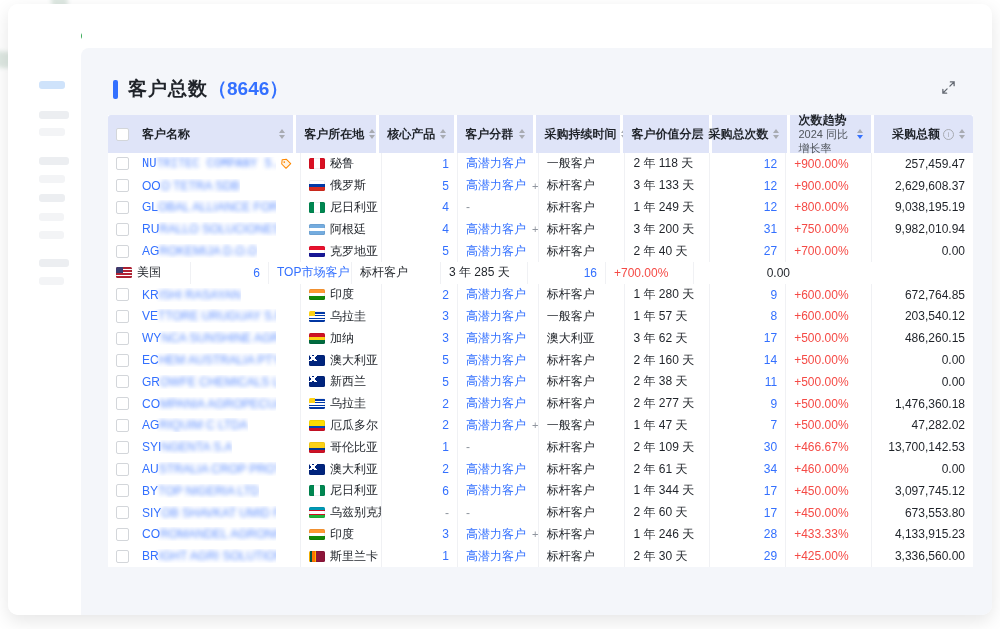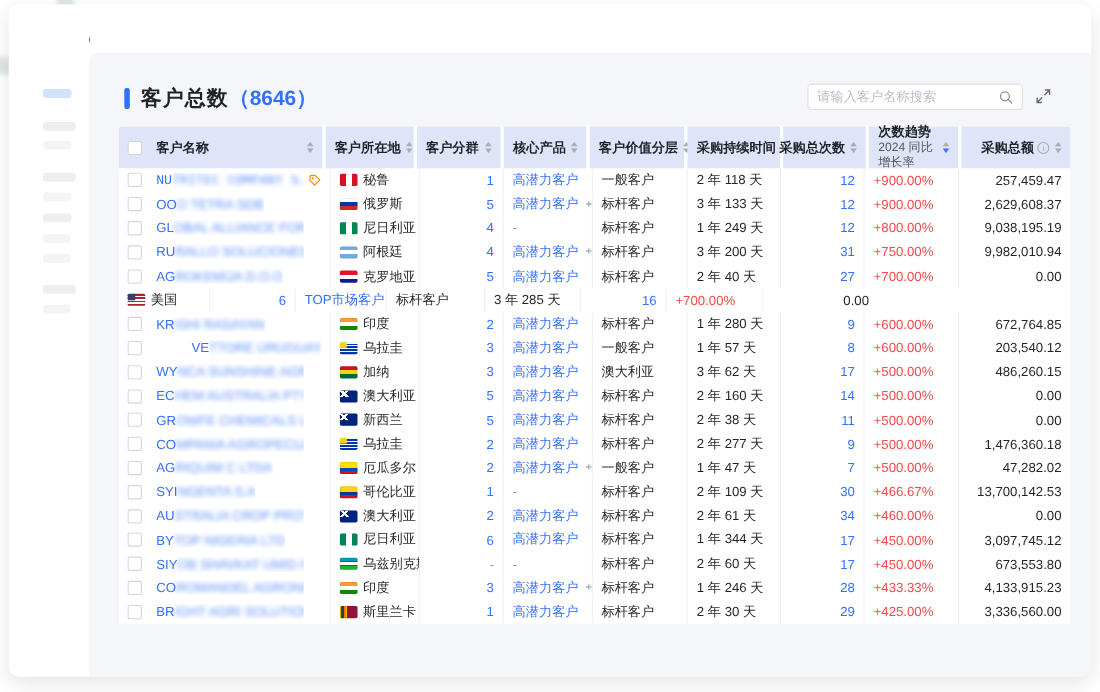--- a/index.html
+++ b/index.html
@@ -122,27 +122,20 @@
     </div>
 
   <div class="panel">
 
     <div class="page-head">
       <div class="accent-bar"></div>
       <span class="title">客户总数</span>
       <span class="title-count">（8646）</span>
     </div>
 
-    <div class="search-wrap">
-      <input type="text" placeholder="请输入客户名称搜索" style="">
-      <svg width="13" height="13" viewBox="0 0 14 14">
-        <circle cx="6" cy="6" r="4.3" fill="none" stroke="#8f959e" stroke-width="1.3"></circle>
-        <line x1="9.4" y1="9.4" x2="12.6" y2="12.6" stroke="#8f959e" stroke-width="1.3" stroke-linecap="round"></line>
-      </svg>
-    </div>
 
     <svg class="expand-btn" viewBox="0 0 16 16">
       <path d="M10 2h4v4 M14 2l-4.5 4.5 M6 14H2v-4 M2 14l4.5-4.5" fill="none" stroke="#646a73" stroke-width="1.4" stroke-linecap="round"></path>
     </svg>
 
     <div class="table">
       <div class="thead" id="thead">
           <div class="hcell between" style="width: 196px;">
             <span style="display: inline-flex; align-items: center;">
               <span class="checkbox" style="margin-right: 13px;"></span>
@@ -155,50 +148,50 @@
           </div>
           <div class="hcell between" style="width: 80px;">
             <span style="display: inline-flex; align-items: center;">
               <span class="lbl">客户所在地</span>
             </span>
             <span class="sort">
               <i class="tri up"></i>
               <i class="tri down"></i>
             </span>
           </div>
+          <div class="hcell right" style="width: 75px;">
+            <span style="display: inline-flex; align-items: center;">
+              <span class="lbl">核心产品</span>
+            </span>
+            <span class="sort">
+              <i class="tri up"></i>
+              <i class="tri down"></i>
+            </span>
+          </div>
           <div class="hcell between" style="width: 80px;">
             <span style="display: inline-flex; align-items: center;">
               <span class="lbl">客户分群</span>
             </span>
             <span class="sort">
               <i class="tri up"></i>
               <i class="tri down"></i>
             </span>
           </div>
-          <div class="hcell right" style="width: 75px;">
+          <div class="hcell between" style="width: 84px;">
             <span style="display: inline-flex; align-items: center;">
-              <span class="lbl">核心产品</span>
+              <span class="lbl">采购持续时间</span>
             </span>
             <span class="sort">
               <i class="tri up"></i>
               <i class="tri down"></i>
             </span>
           </div>
           <div class="hcell between" style="width: 86px;">
             <span style="display: inline-flex; align-items: center;">
               <span class="lbl">客户价值分层</span>
-            </span>
-            <span class="sort">
-              <i class="tri up"></i>
-              <i class="tri down"></i>
-            </span>
-          </div>
-          <div class="hcell between" style="width: 84px;">
-            <span style="display: inline-flex; align-items: center;">
-              <span class="lbl">采购持续时间</span>
             </span>
             <span class="sort">
               <i class="tri up"></i>
               <i class="tri down"></i>
             </span>
           </div>
           <div class="hcell right" style="width: 75px;">
             <span style="display: inline-flex; align-items: center;">
               <span class="lbl">采购总次数</span>
             </span>
@@ -444,21 +437,21 @@
               <span class="num-link">9</span>
             </div>
             <div class="tcell" style="width: 88px;">
               <span class="trend">+600.00%</span>
             </div>
             <div class="tcell right" style="width: 104px;">
               <span class="amount">672,764.85</span>
             </div>
           </div>
           <div class="trow">
-            <div class="tcell" style="width: 199px; padding-left: 8px; gap: 32px;">
+            <div class="tcell" style="width: 199px; padding-left: 8px;">
               <span class="checkbox"></span>
               <a class="name-link"><span>VE</span><span class="masked">TTORE URUGUAY S.R.L</span></a>
             </div>
             <div class="tcell" style="width: 83px;">
               <span class="flag flag-uy"></span>
               <span>乌拉圭</span>
             </div>
             <div class="tcell right" style="width: 78px;">
               <span class="num-link">3</span>
             </div>

